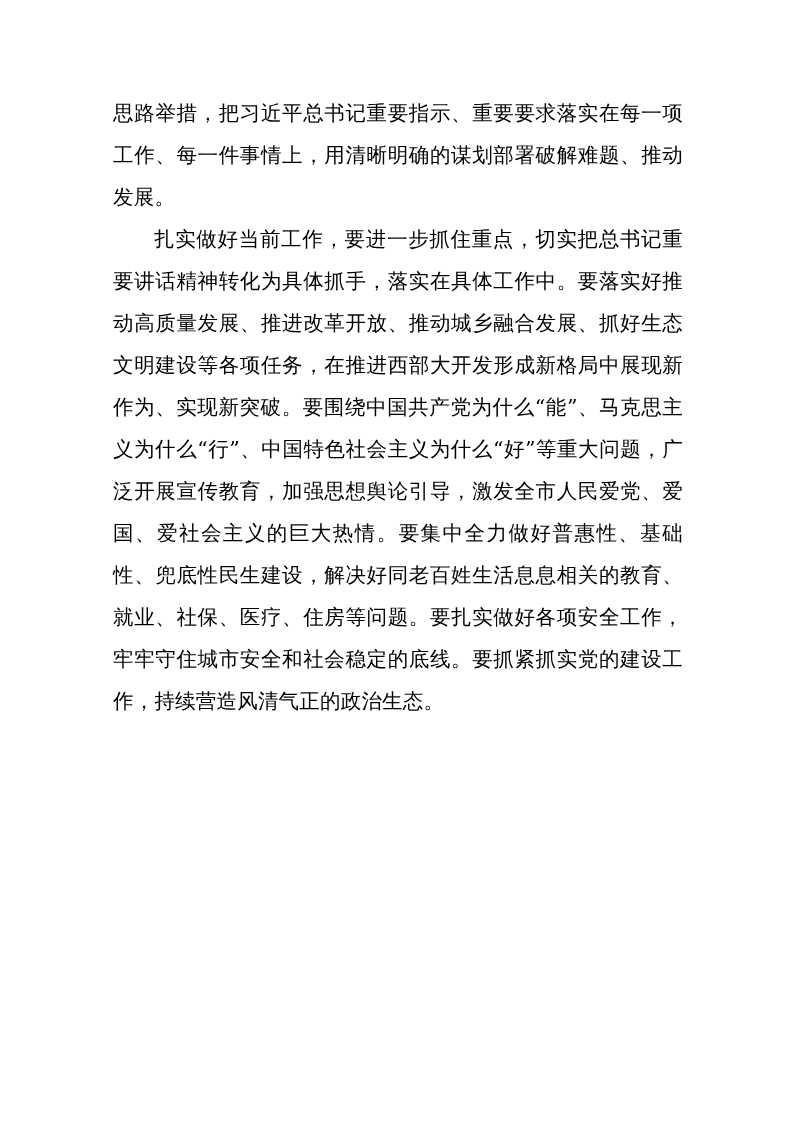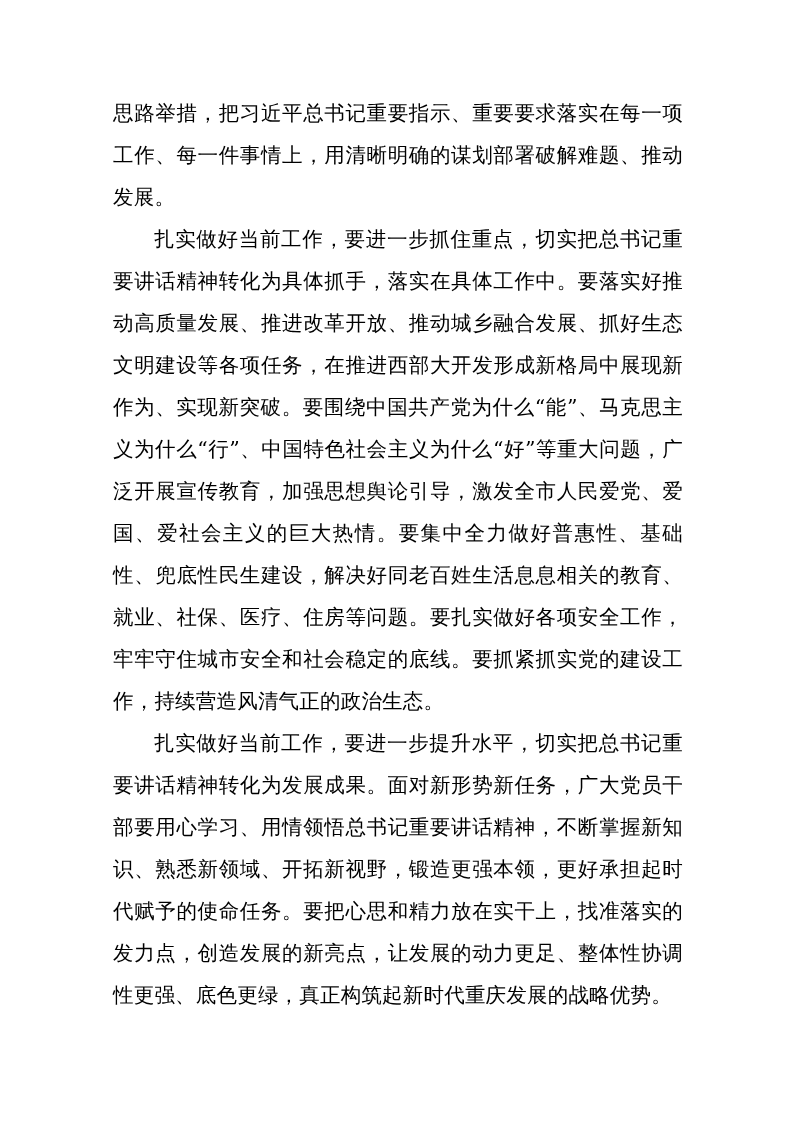--- a/index.html
+++ b/index.html
@@ -36,15 +36,14 @@
     text-indent: 2em;
   }
 </style>
 </head>
 <body>
 
 <div class="page">
   <div class="content">
     <p class="para">思路举措，把习近平总书记重要指示、重要要求落实在每一项工作、每一件事情上，用清晰明确的谋划部署破解难题、推动发展。</p>
     <p class="para indent">扎实做好当前工作，要进一步抓住重点，切实把总书记重要讲话精神转化为具体抓手，落实在具体工作中。要落实好推动高质量发展、推进改革开放、推动城乡融合发展、抓好生态文明建设等各项任务，在推进西部大开发形成新格局中展现新作为、实现新突破。要围绕中国共产党为什么“能”、马克思主义为什么“行”、中国特色社会主义为什么“好”等重大问题，广泛开展宣传教育，加强思想舆论引导，激发全市人民爱党、爱国、爱社会主义的巨大热情。要集中全力做好普惠性、基础性、兜底性民生建设，解决好同老百姓生活息息相关的教育、就业、社保、医疗、住房等问题。要扎实做好各项安全工作，牢牢守住城市安全和社会稳定的底线。要抓紧抓实党的建设工作，持续营造风清气正的政治生态。</p>
-    <p class="para indent">扎实做好当前工作，要进一步提升水平，切实把总书记重要讲话精神转化为发展成果。面对新形势新任务，广大党员干部要用心学习、用情领悟总书记重要讲话精神，不断掌握新知识、熟悉新领域、开拓新视野，锻造更强本领，更好承担起时代赋予的使命任务。要把心思和精力放在实干上，找准落实的发力点，创造发展的新亮点，让发展的动力更足、整体性协调性更强、底色更绿，真正构筑起新时代重庆发展的战略优势。</p>
   </div>
 </div>
 
 </body></html>

